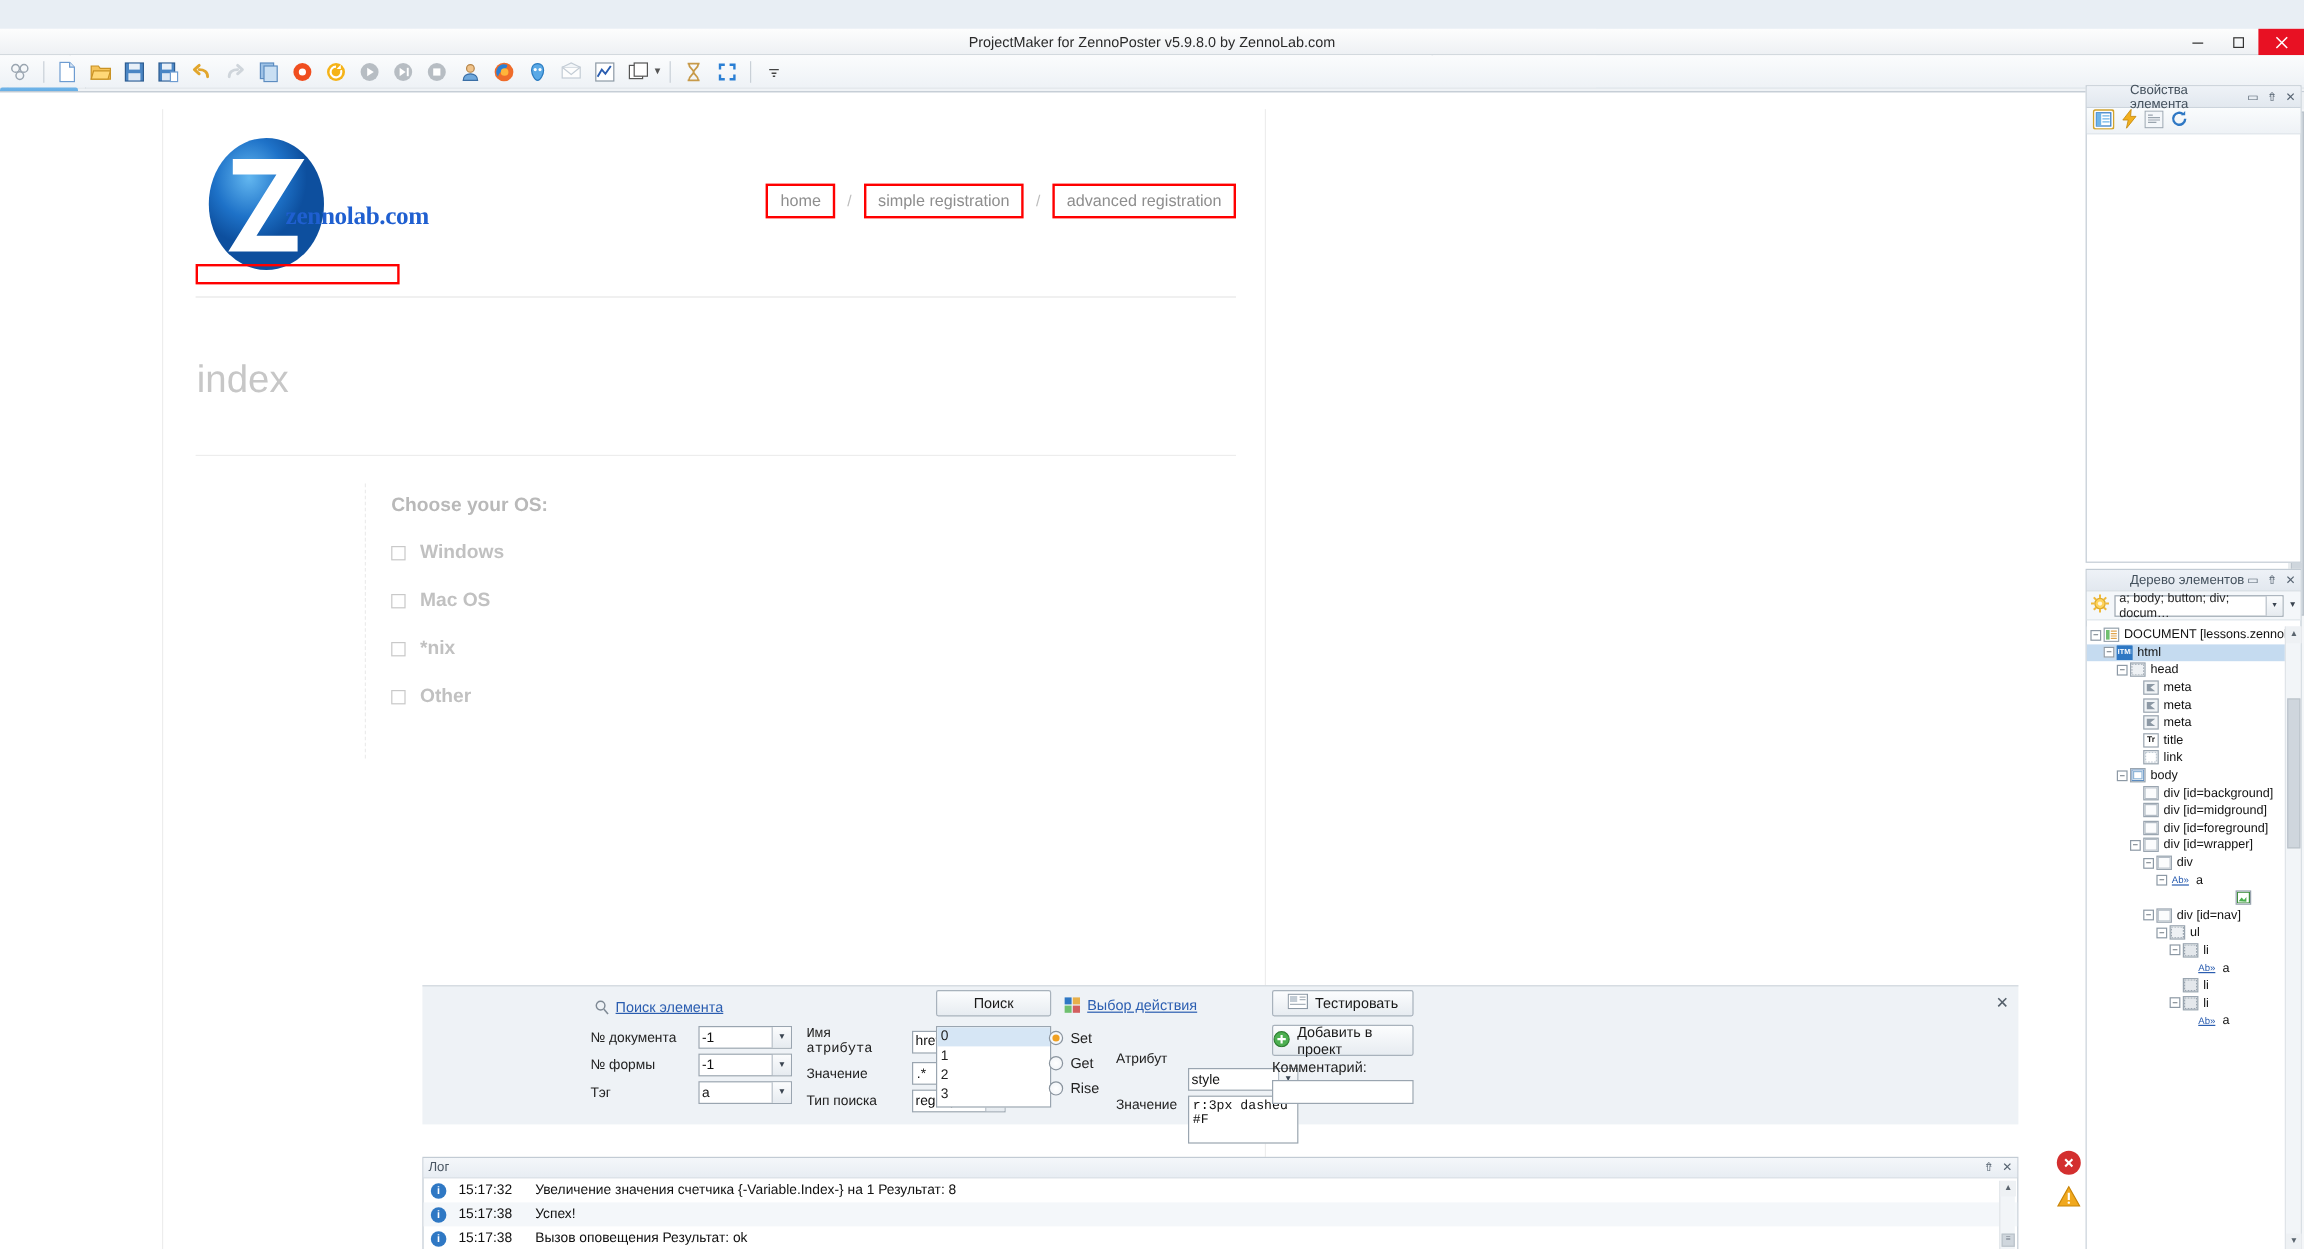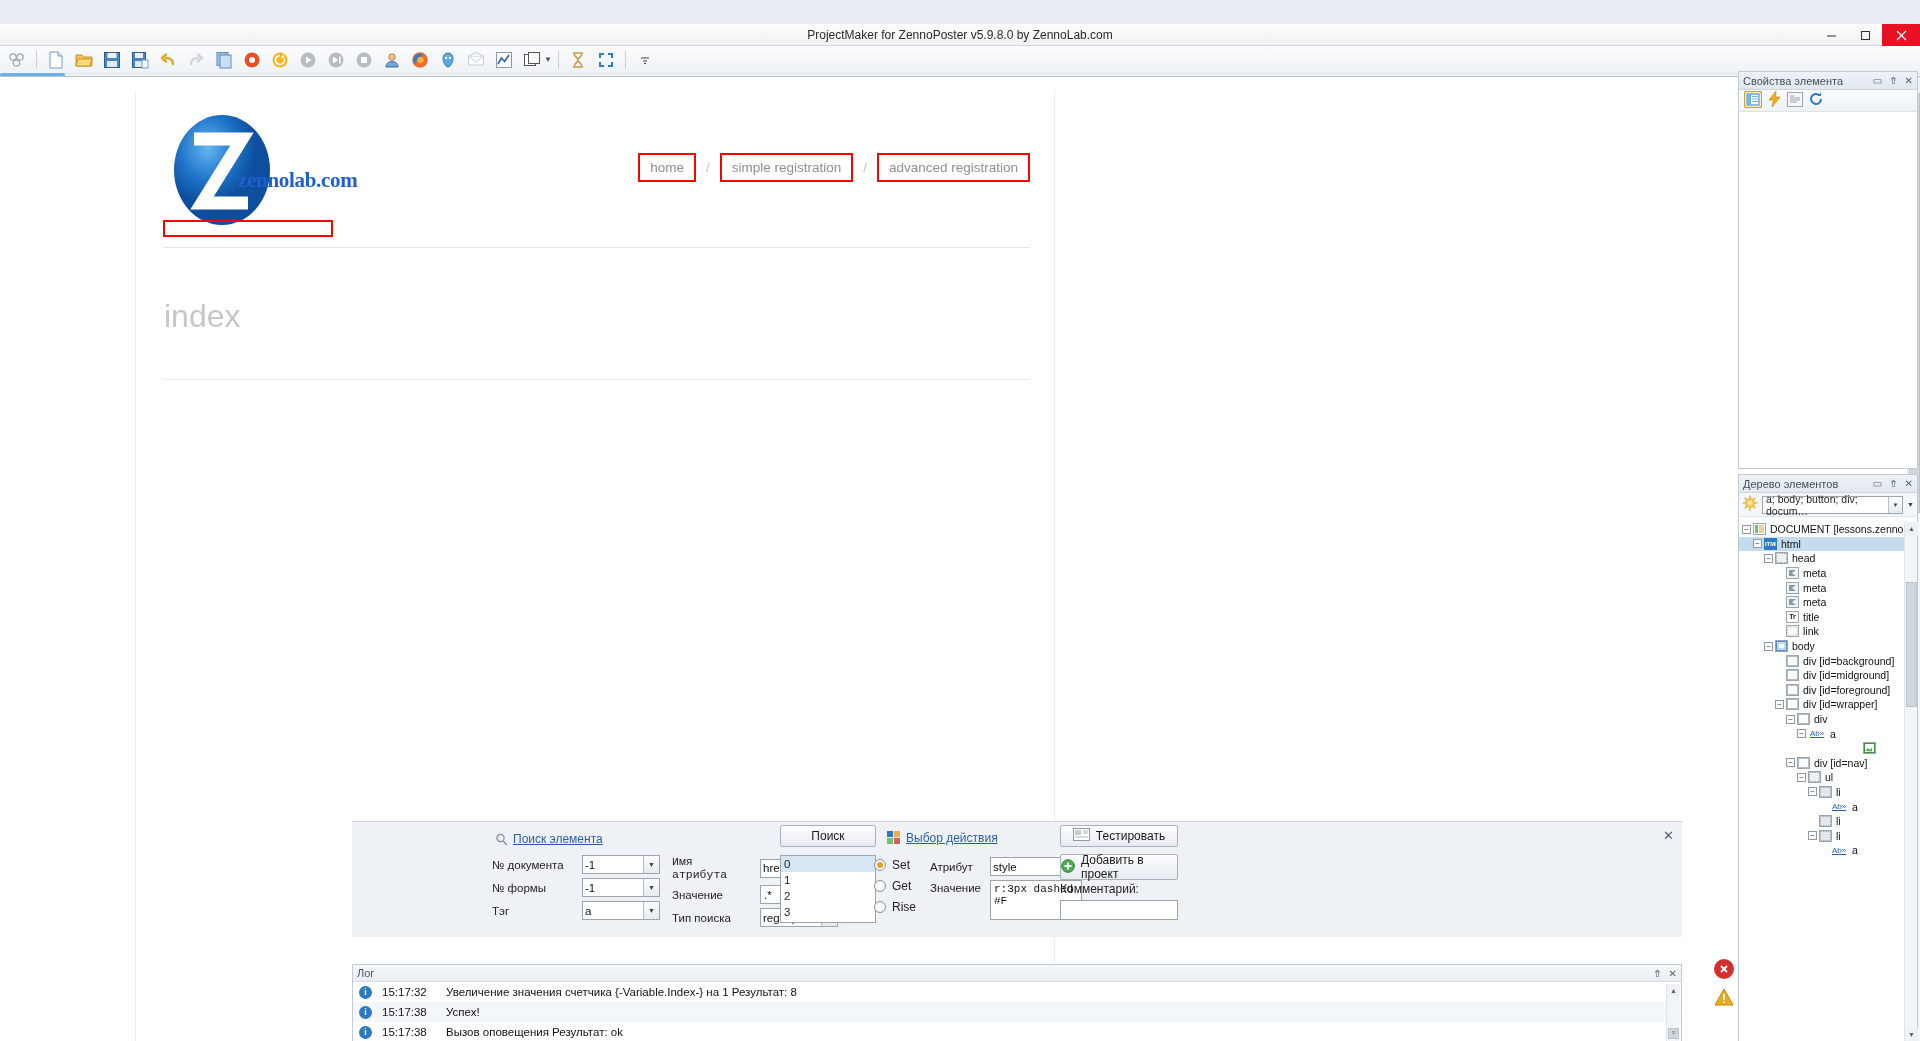--- a/index.html
+++ b/index.html
@@ -63,21 +63,21 @@
   .ribbon-right { position: absolute; right: 6px; bottom: 3px; display: flex; gap: 8px; color: #7b8894; font-size: 10px; }
 
   
   .panel { position: absolute; background: #fff; border: 1px solid #c2cbd4; }
   .panel-head {
     height: 18px; background: linear-gradient(#eef2f7, #e2e8ef);
     border-bottom: 1px solid #ccd4dc;
     display: flex; align-items: center; padding: 0 4px;
     font-size: 11px; color: #43505c;
   }
-  .panel-head .ptitle { flex: 1; }
+  .panel-head .ptitle { flex: 1; margin-left: 32px; }
   .panel-head .pbtns { display: flex; gap: 7px; color: #556270; font-size: 10px; }
 
   
   #projects { left: 2px; top: 74px; width: 283px; height: 341px; }
   .proj-tabs {
     height: 22px; background: #f3f6f9; border-bottom: 1px solid #d5dce3;
     display: flex; align-items: stretch; position: relative;
   }
   .proj-tab {
     background: #fff; border: 1px solid #c4ccd5; border-bottom: none;
@@ -658,20 +658,40 @@
             <a href="#">advanced registration</a>
           </div>
 
           <div class="hl-empty"></div>
         </div>
 
         <div class="page-rule"></div>
         <h1 class="page-title">index</h1>
         <div class="page-rule2"></div>
 
+        <div class="os-block">
+          <div class="vline"></div>
+          <div class="os-title">Choose your OS:</div>
+          <div class="os-row">
+            <span class="os-cb"></span>
+            <span>Windows</span>
+          </div>
+          <div class="os-row">
+            <span class="os-cb"></span>
+            <span>Mac OS</span>
+          </div>
+          <div class="os-row">
+            <span class="os-cb"></span>
+            <span>*nix</span>
+          </div>
+          <div class="os-row">
+            <span class="os-cb"></span>
+            <span>Other</span>
+          </div>
+        </div>
       </div>
 
       <div class="vp-scroll">
         <div class="arr" style="top:0;">▲</div>
         <div class="thumb"></div>
         <div class="arr" style="bottom:0;">▼</div>
       </div>
     </div>
   </div>
 
@@ -760,21 +780,21 @@
       </div>
       <div class="radio-row">
         <span class="radio"></span>
         <span>Rise</span>
       </div>
     </div>
 
     <div style="position:absolute; left:578px; top:35px;">
       <div class="fld-row">
         <div class="fld-label" style="width:54px;">Атрибут</div>
-        <div class="combo" style="width:92px;">
+        <div class="combo" style="width:92px;margin-top:33px;">
           <span>style</span>
           <span class="cb-arrow">▼</span>
         </div>
       </div>
       <div class="fld-row" style="align-items:flex-start;">
         <div class="fld-label" style="width:54px; padding-top:2px;">Значение</div>
         <div class="textarea" style="width:92px; height:40px;">r:3px dashed #F</div>
       </div>
     </div>
 

